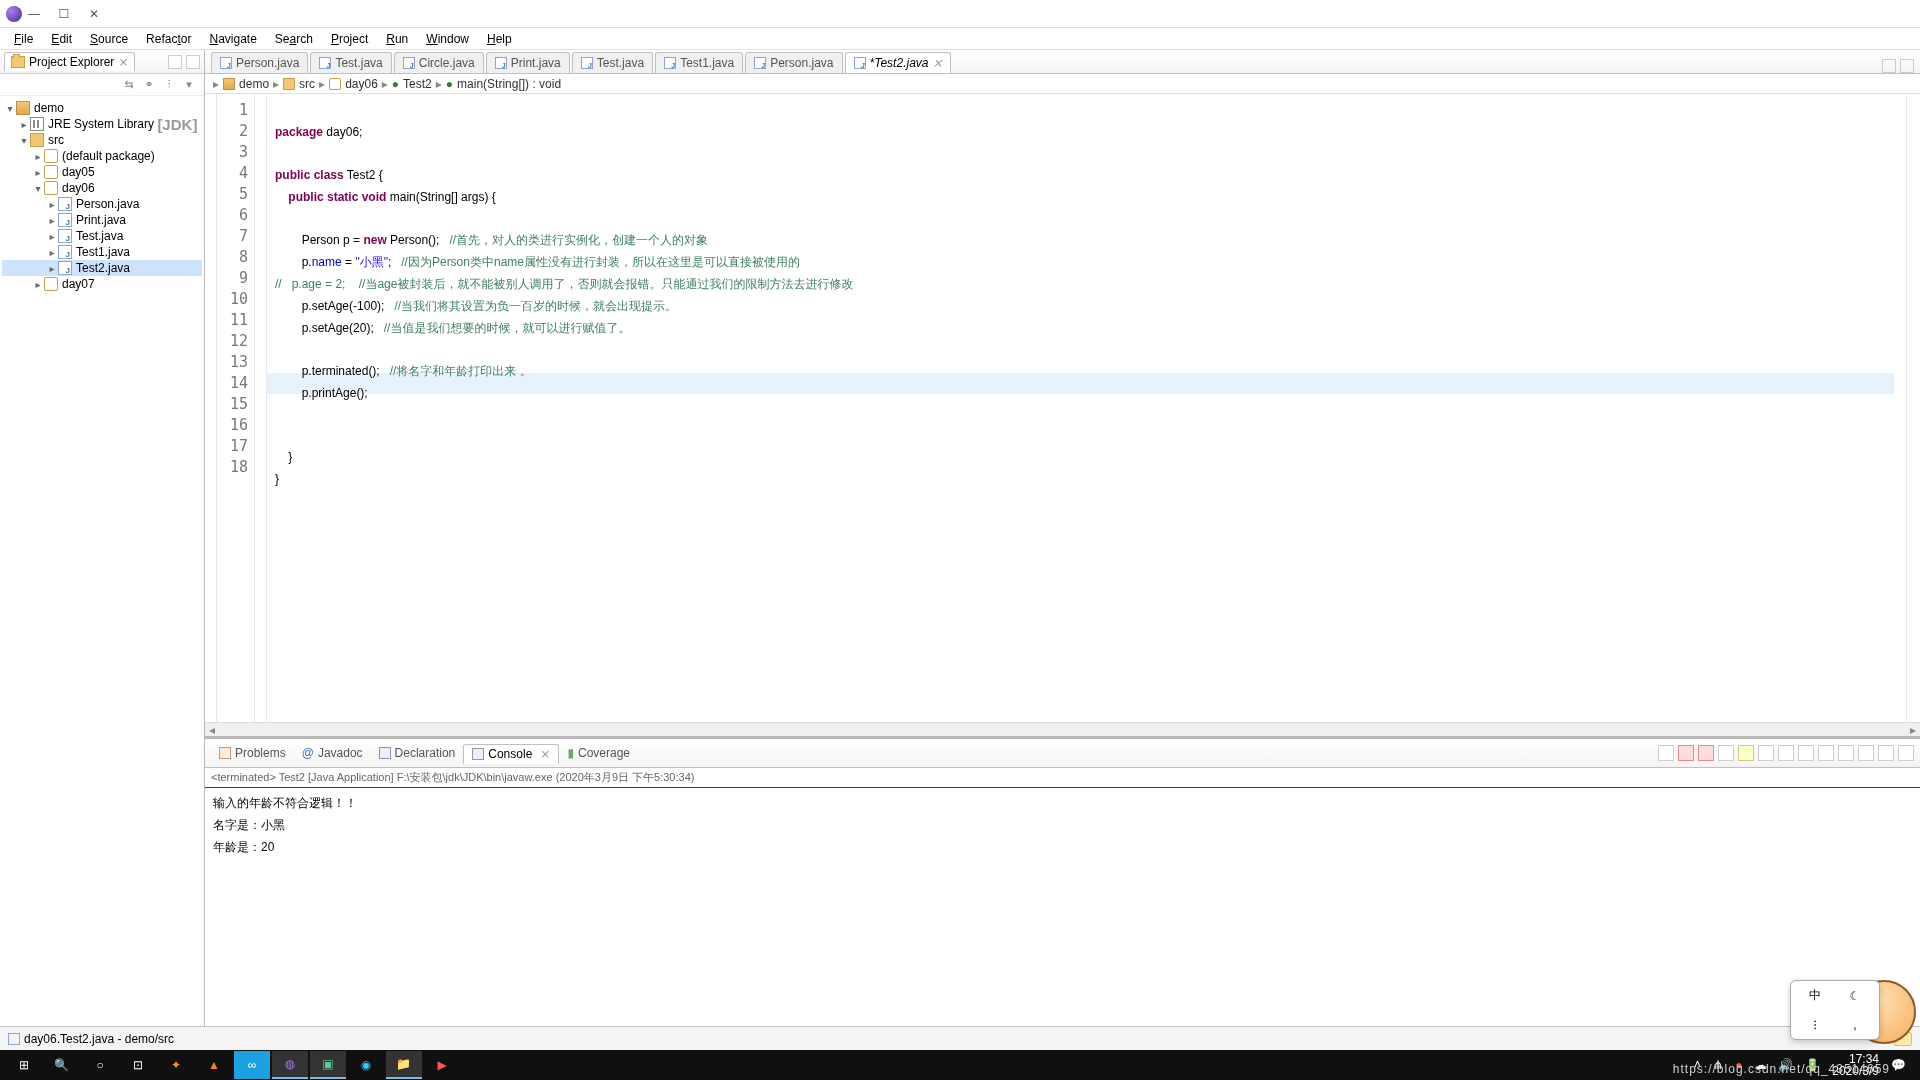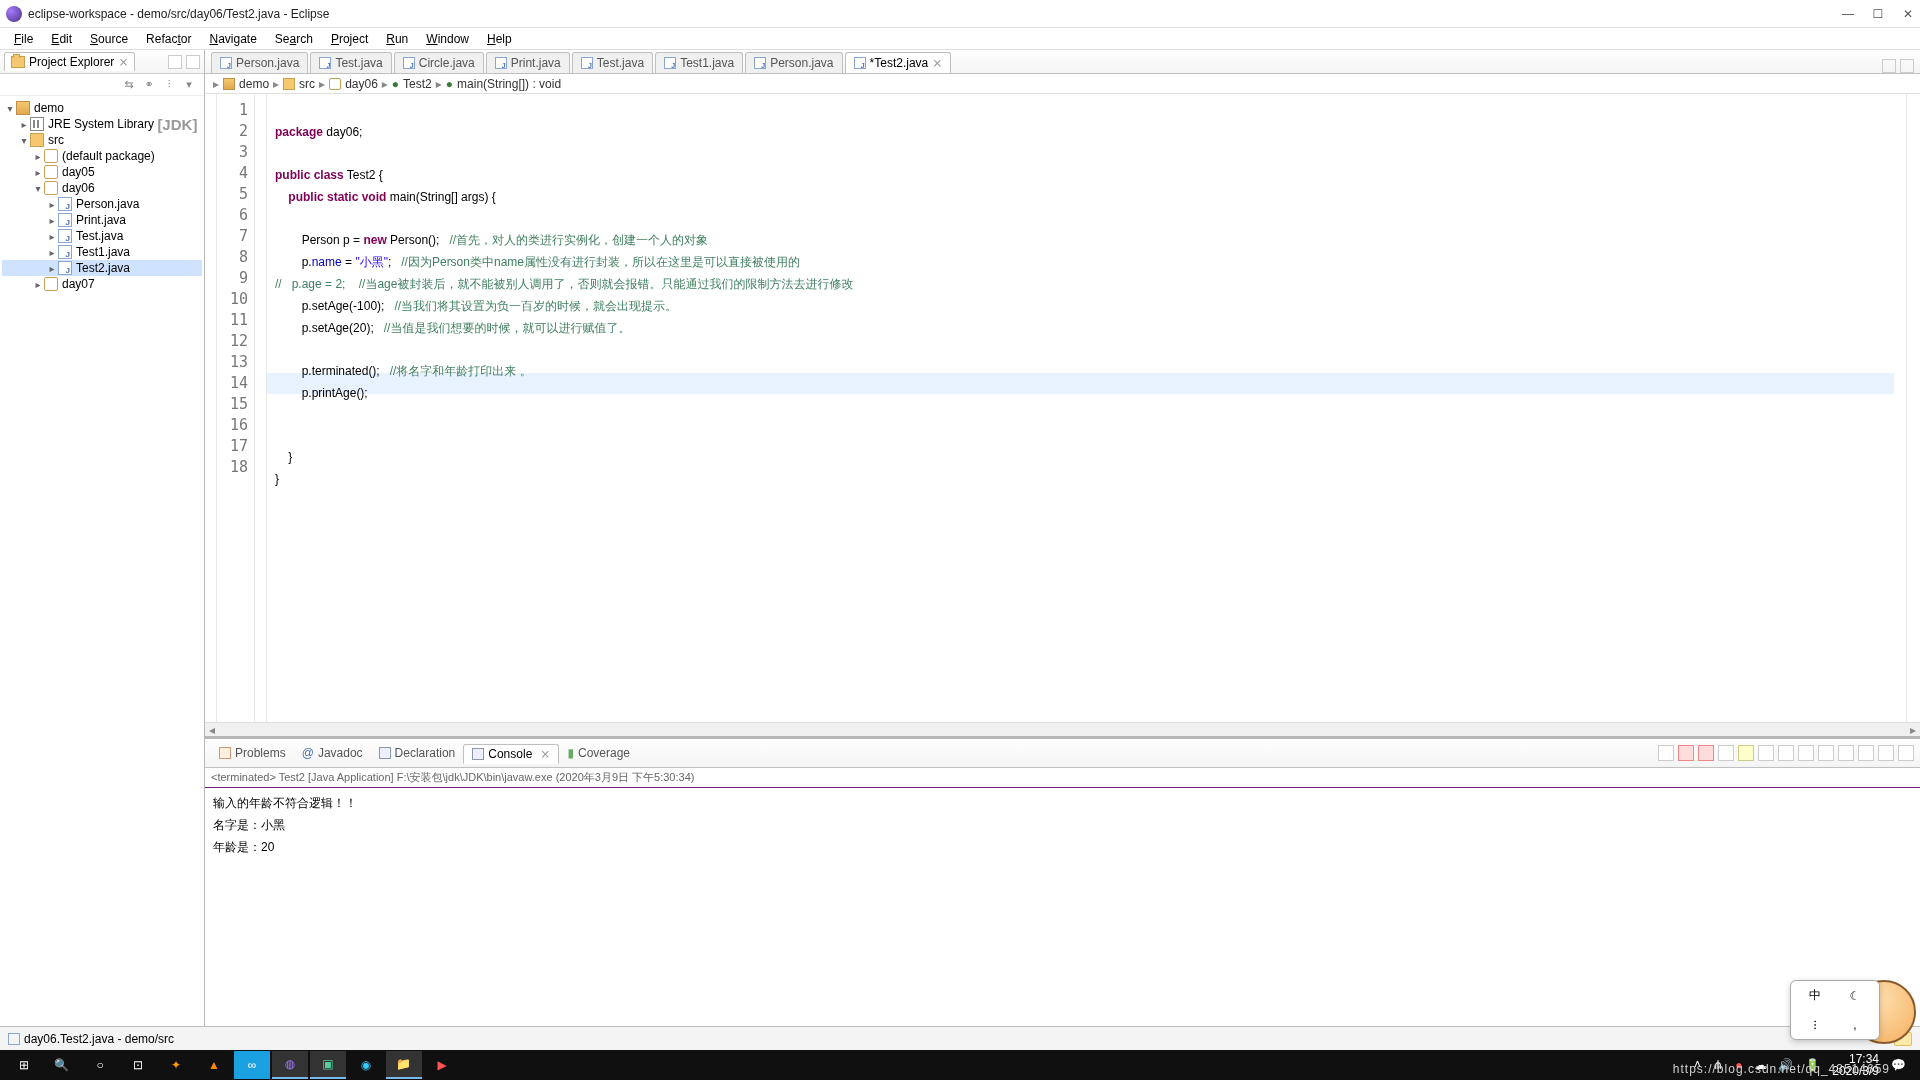--- a/index.html
+++ b/index.html
@@ -31,21 +31,21 @@
 .ic-lib::after{content:"";position:absolute;inset:2px;background:repeating-linear-gradient(90deg,#888 0 2px,transparent 2px 4px);}
 .ic-folder { background:#f5c86f; border:1px solid #c9a050; }
 .ic-pkg { background:#fff; border:1px solid #c9a050; border-radius:2px; }
 .ic-java { background:#fff; border:1px solid #8aa6d6; position:relative; }
 .ic-java::after{content:"J"; position:absolute; right:1px; bottom:-1px; font-size:8px; color:#4a6fb3; font-weight:bold;}
 .tree-row.sel { background:#cfe3ff; }
 .lib-label { color:#999; font-size:15px;font-weight:bold; }
 .editor-area { flex:1; display:flex; flex-direction:column; }
 .ed-tabs { height:24px; display:flex; align-items:flex-end; background:linear-gradient(#fff,#f4f4f4); border-bottom:1px solid #c0c0c0; padding-left:6px; gap:2px; }
 .ed-tab { display:flex; align-items:center; gap:4px; padding:3px 8px; border:1px solid #c0c0c0; border-bottom:none; background:#f0f0f0; border-radius:3px 3px 0 0; color:#555; cursor:default; }
-.ed-tab.active { background:#fff; color:#000; }
+.ed-tab.active { background:#fff; color:#000;font-style:italic; }
 .ed-tab .jic { width:12px; height:12px; background:#fff; border:1px solid #8aa6d6; position:relative; }
 .ed-tab .jic::after{content:"J";position:absolute;right:0;bottom:-1px;font-size:7px;color:#4a6fb3;font-weight:bold;}
 .ed-tab .x { width:10px; color:#999; text-align:center; }
 .ed-tabs .edspacer{flex:1;}
 .ed-tabs .edtools{display:flex;gap:4px;padding-right:6px;}
 .ed-tabs .edtools div{width:14px;height:14px;border:1px solid #ccc;}
 .breadcrumb { height:20px; display:flex; align-items:center; padding:0 8px; gap:4px; border-bottom:1px solid #e0e0e0; color:#333; }
 .breadcrumb .sep { color:#888; }
 .breadcrumb .bic { width:12px; height:12px; display:inline-block; }
 .code-wrap { flex:1; display:flex; overflow:hidden; position:relative; }
@@ -85,21 +85,20 @@
 .ime-box { position:absolute; right:40px; bottom:40px; width:90px; height:60px; background:#fff; border:1px solid #aaa; border-radius:6px; box-shadow:0 2px 6px rgba(0,0,0,.2); display:flex; flex-wrap:wrap; align-items:center; justify-content:center; font-size:18px; }
 .ime-box div{width:40px;text-align:center;}
 .avatar { position:absolute; right:4px; bottom:36px; width:64px; height:64px; border-radius:50%; background:radial-gradient(circle at 40% 30%, #ffe0b0, #f5b060); border:2px solid #8b5a2b; }
 .watermark { position:absolute; right:30px; bottom:4px; color:#d0d0d0; font-size:12px; letter-spacing:1px;margin-left:48px; }
 </style>
 </head>
 <body>
 
 <div class="titlebar">
   <div class="eclipse-ico"></div>
-  <div class="title">eclipse-workspace - demo/src/day06/Test2.java - Eclipse</div>
   <div class="winbtns">
     <div class="winbtn">—</div>
     <div class="winbtn">☐</div>
     <div class="winbtn">✕</div>
   </div>
 </div>
 
 <div class="menubar">
   <span><u>F</u>ile</span>
   <span><u>E</u>dit</span>

